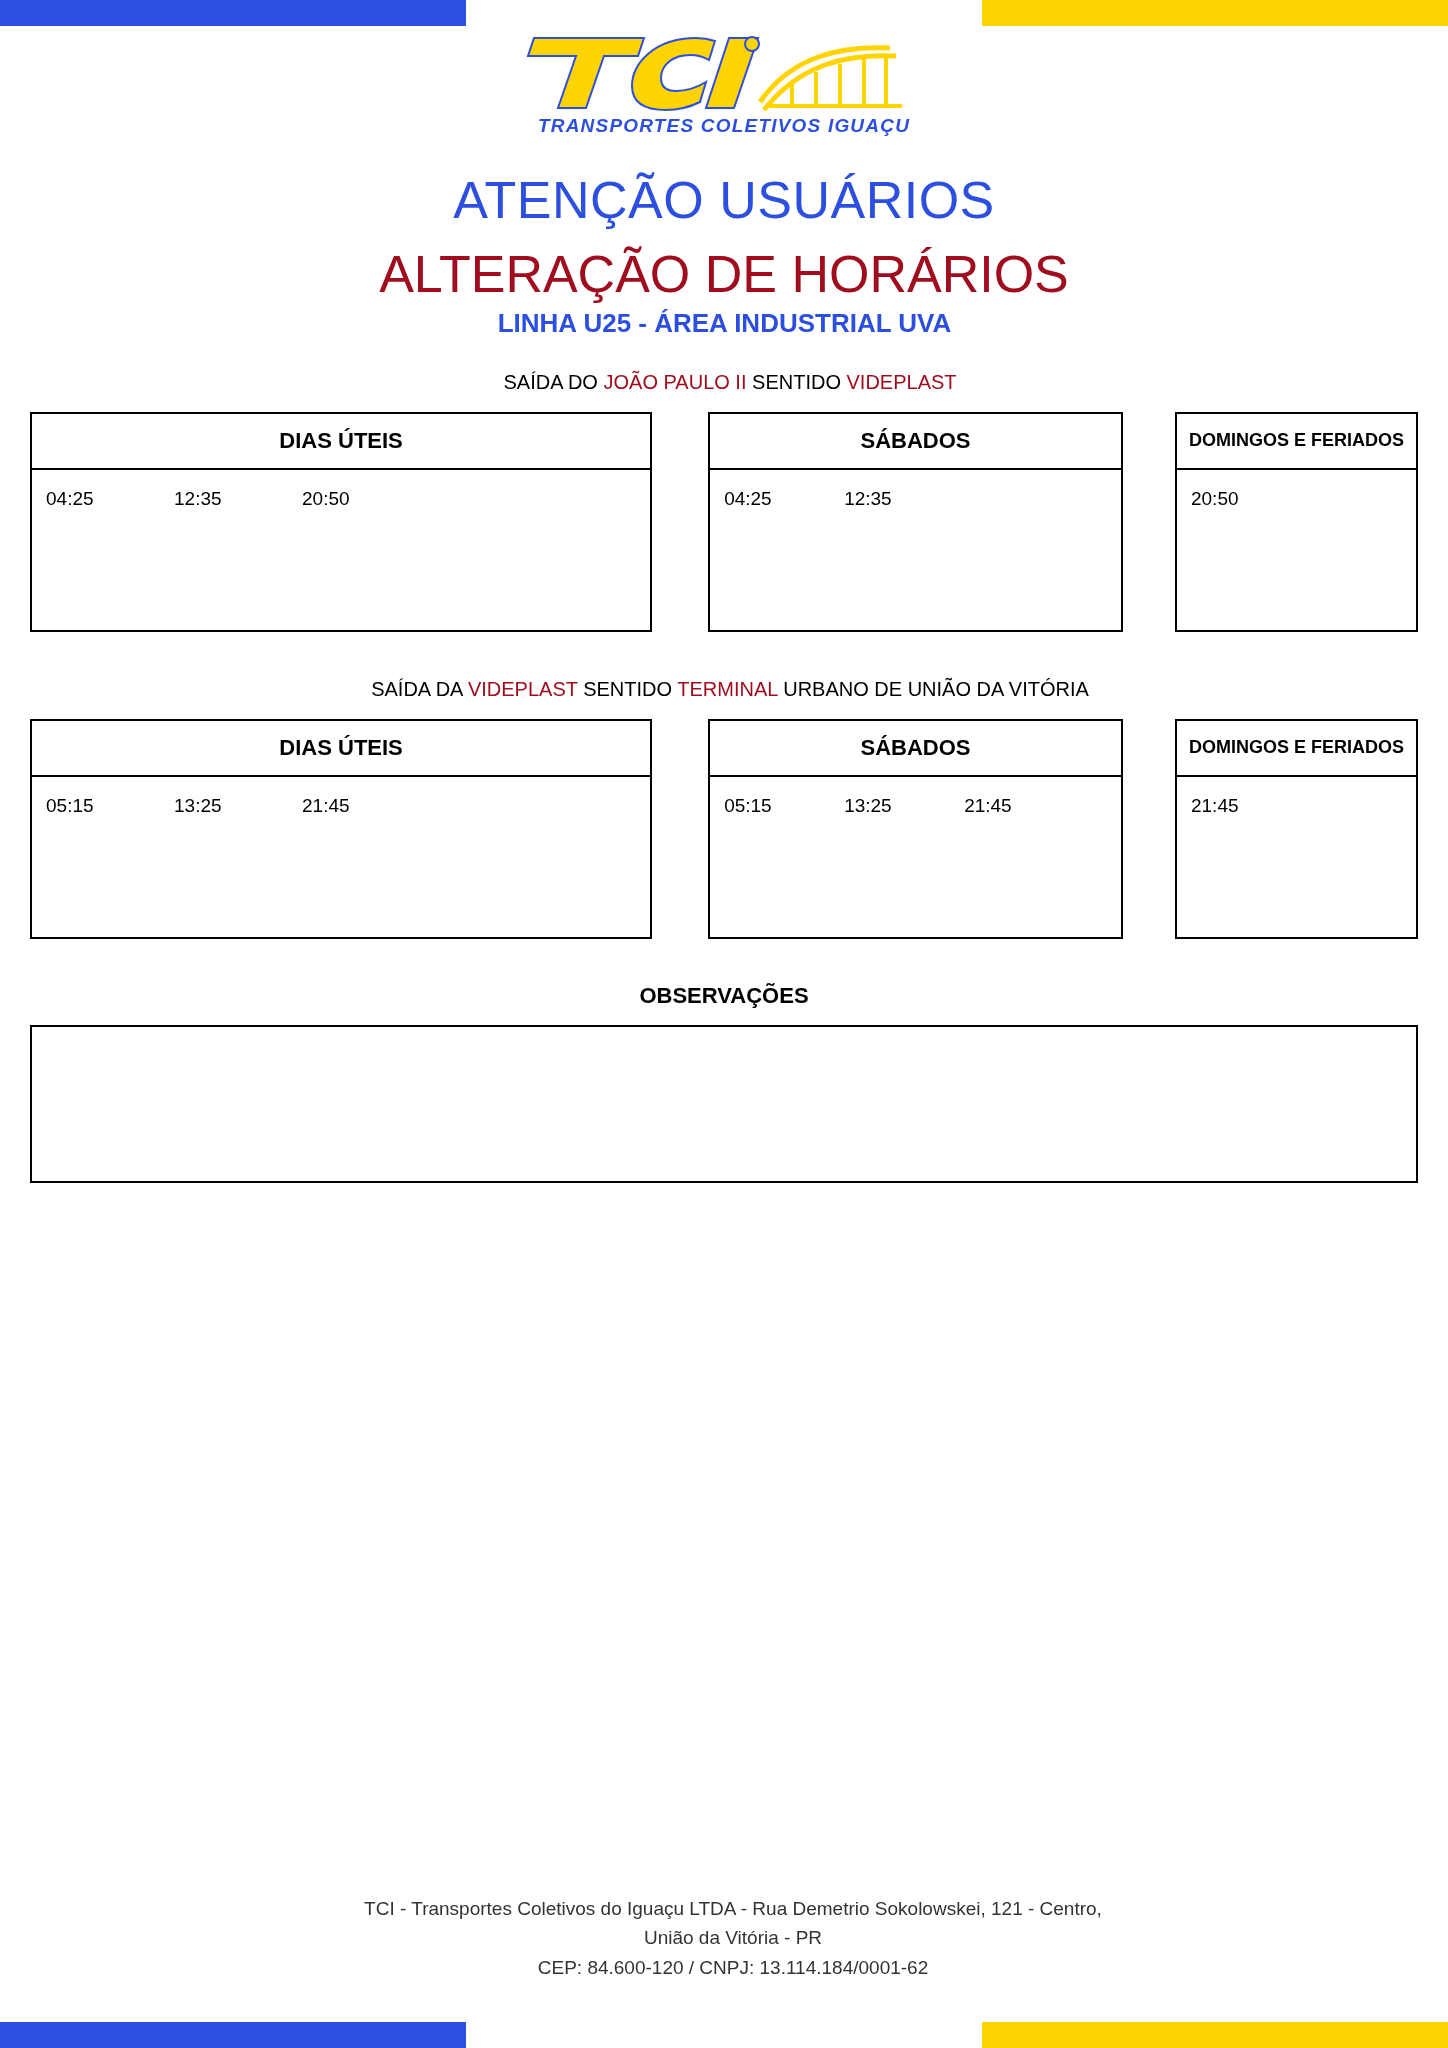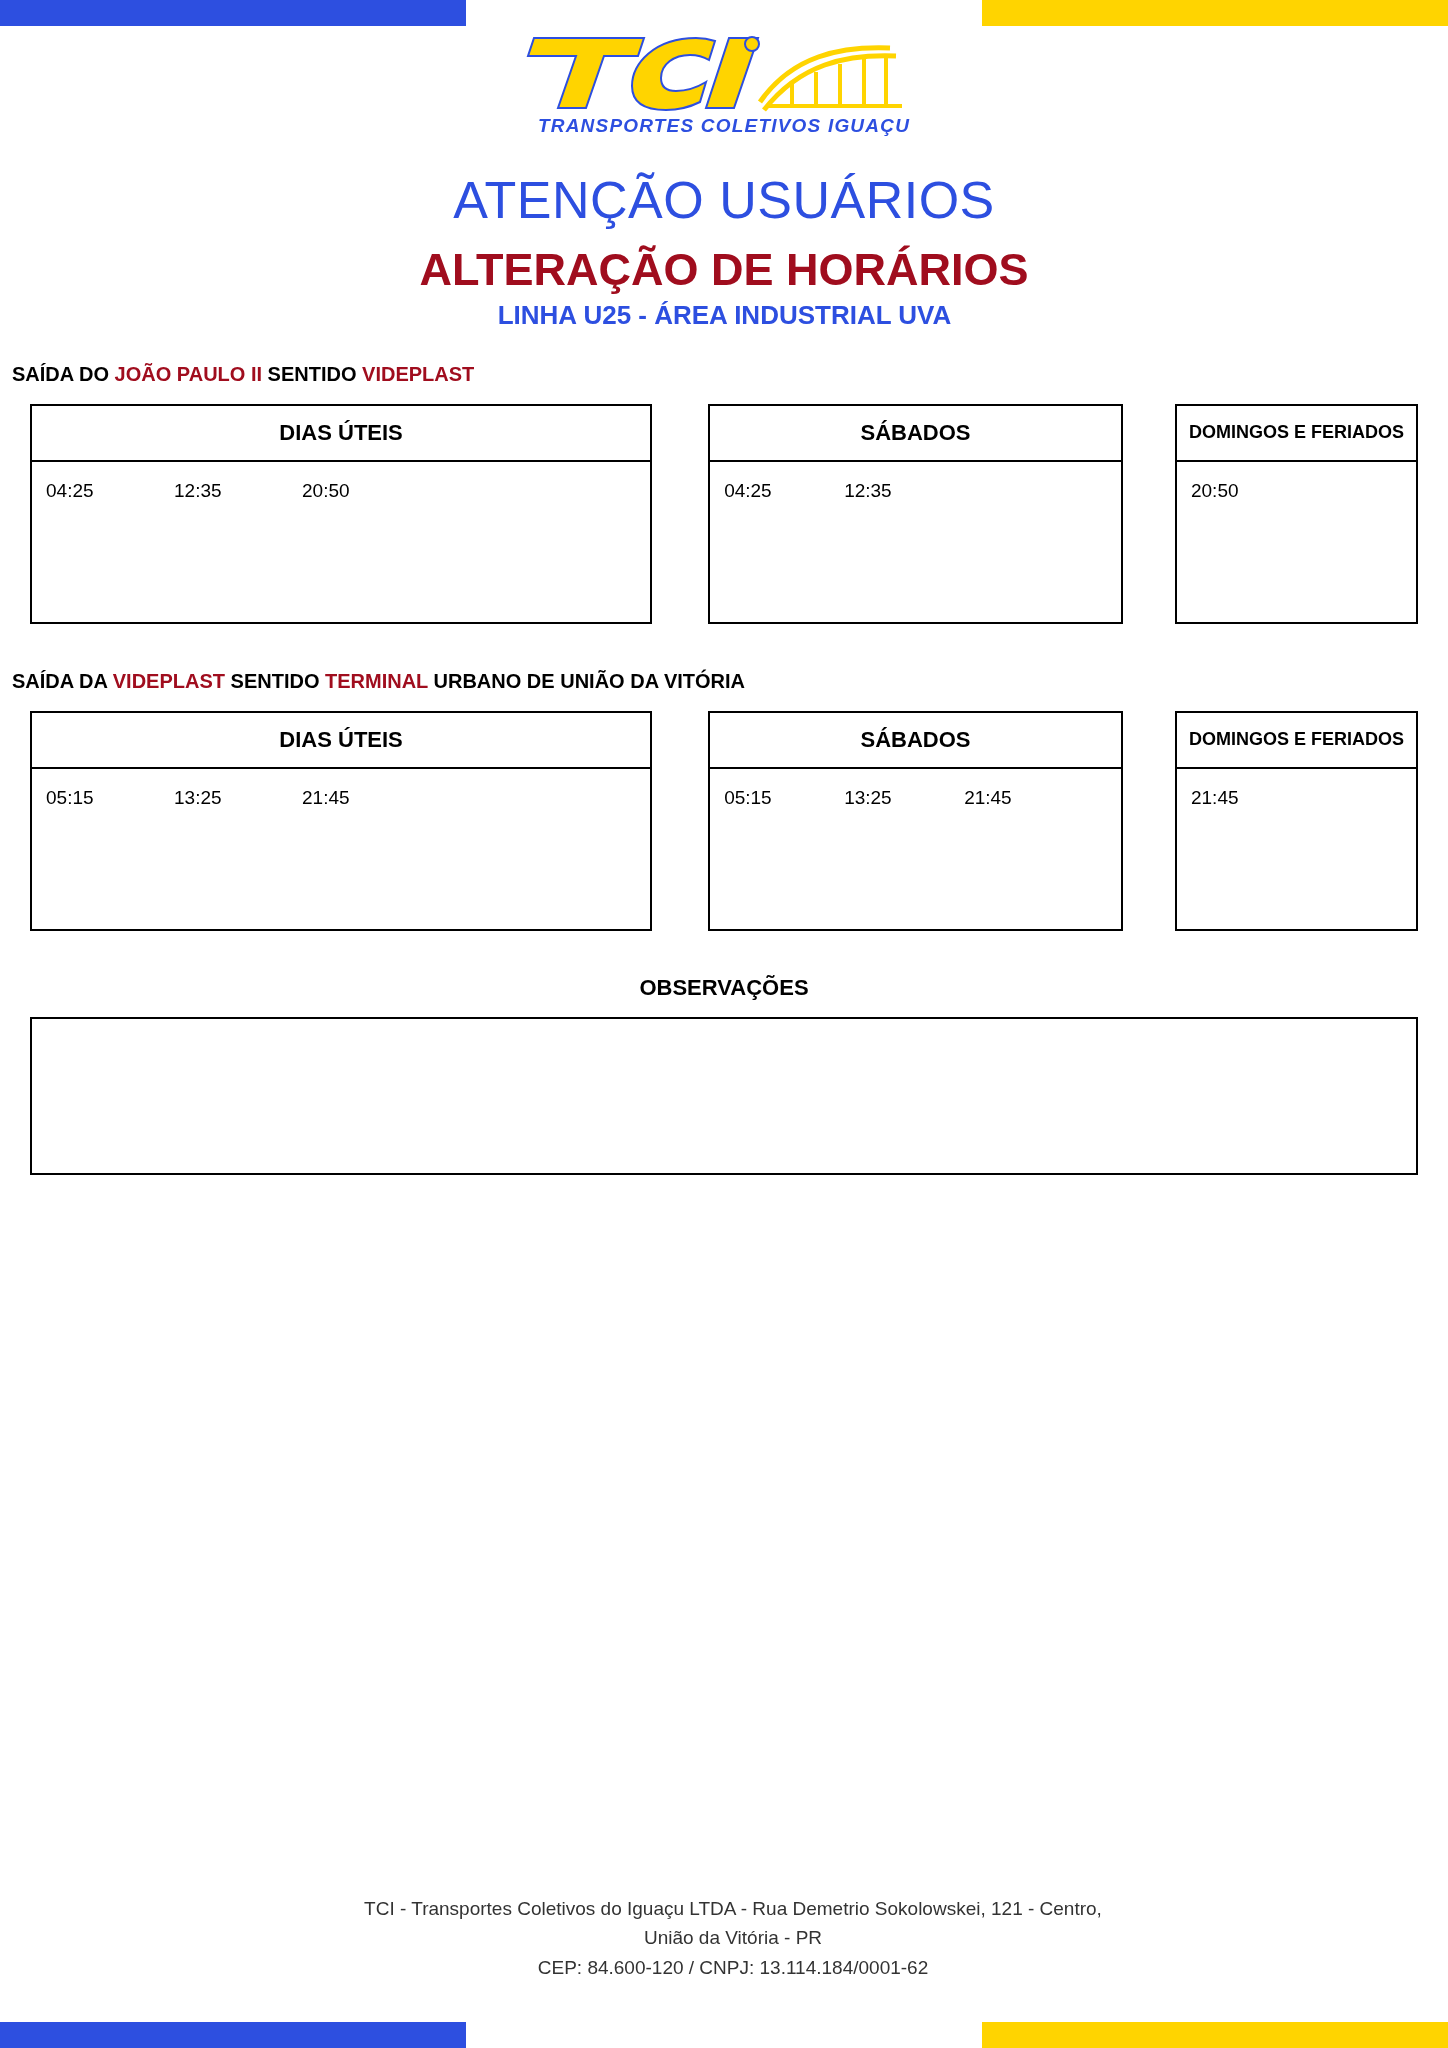--- a/index.html
+++ b/index.html
@@ -52,43 +52,44 @@
   .title-main {
     text-align: center;
     font-size: 52px;
     font-weight: normal;
     color: #2d4fe0;
     letter-spacing: 0.5px;
     margin: 0 0 14px 0;
   }
   .title-sub {
     text-align: center;
-    font-size: 45px;
-    font-weight: bold;
+    font-size: 52px;
+    font-weight: normal;
     color: #a00d1e;
     margin: 0 0 4px 0;
   }
   .title-date {
     text-align: center;
     font-size: 30px;
     font-weight: bold;
     color: #a00d1e;
     margin: 0 0 28px 0;
   }
   .line-title {
     text-align: center;
     font-size: 26px;
     font-weight: bold;
     color: #2d4fe0;
     margin: 0 0 32px 1px;
   }
 
   .route-heading {
+    text-align: center;
     font-size: 20px;
-    font-weight: bold;
+    font-weight: normal;
     color: #000000;
     margin: 0 0 18px 12px;
   }
   .hl-red { color: #a00d1e; }
 
   
   .tables-row {
     display: flex;
     gap: 0;
     padding: 0 30px;

